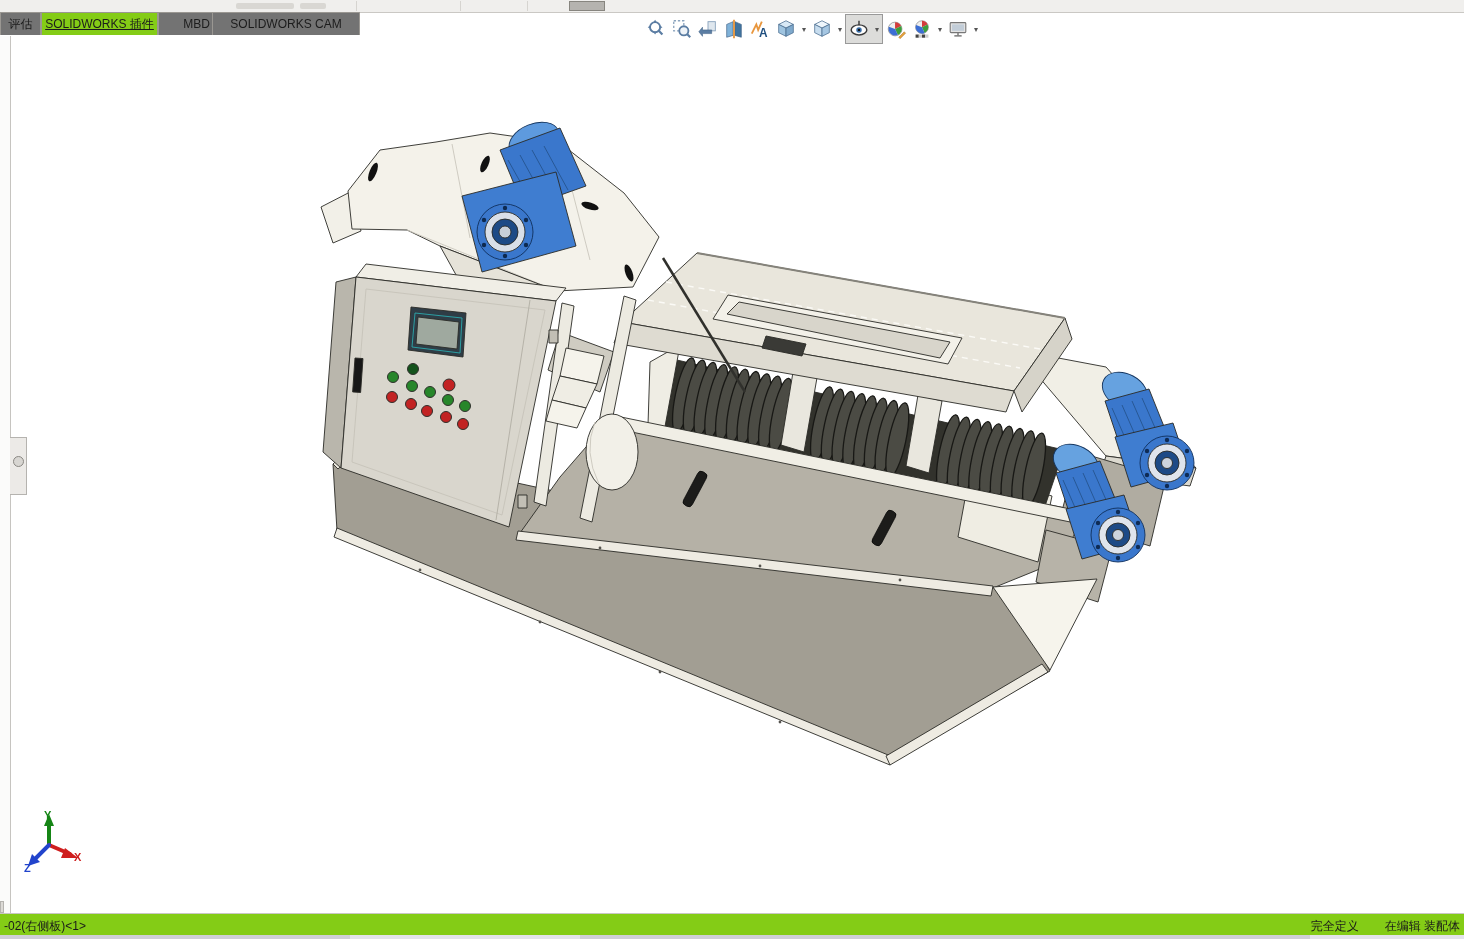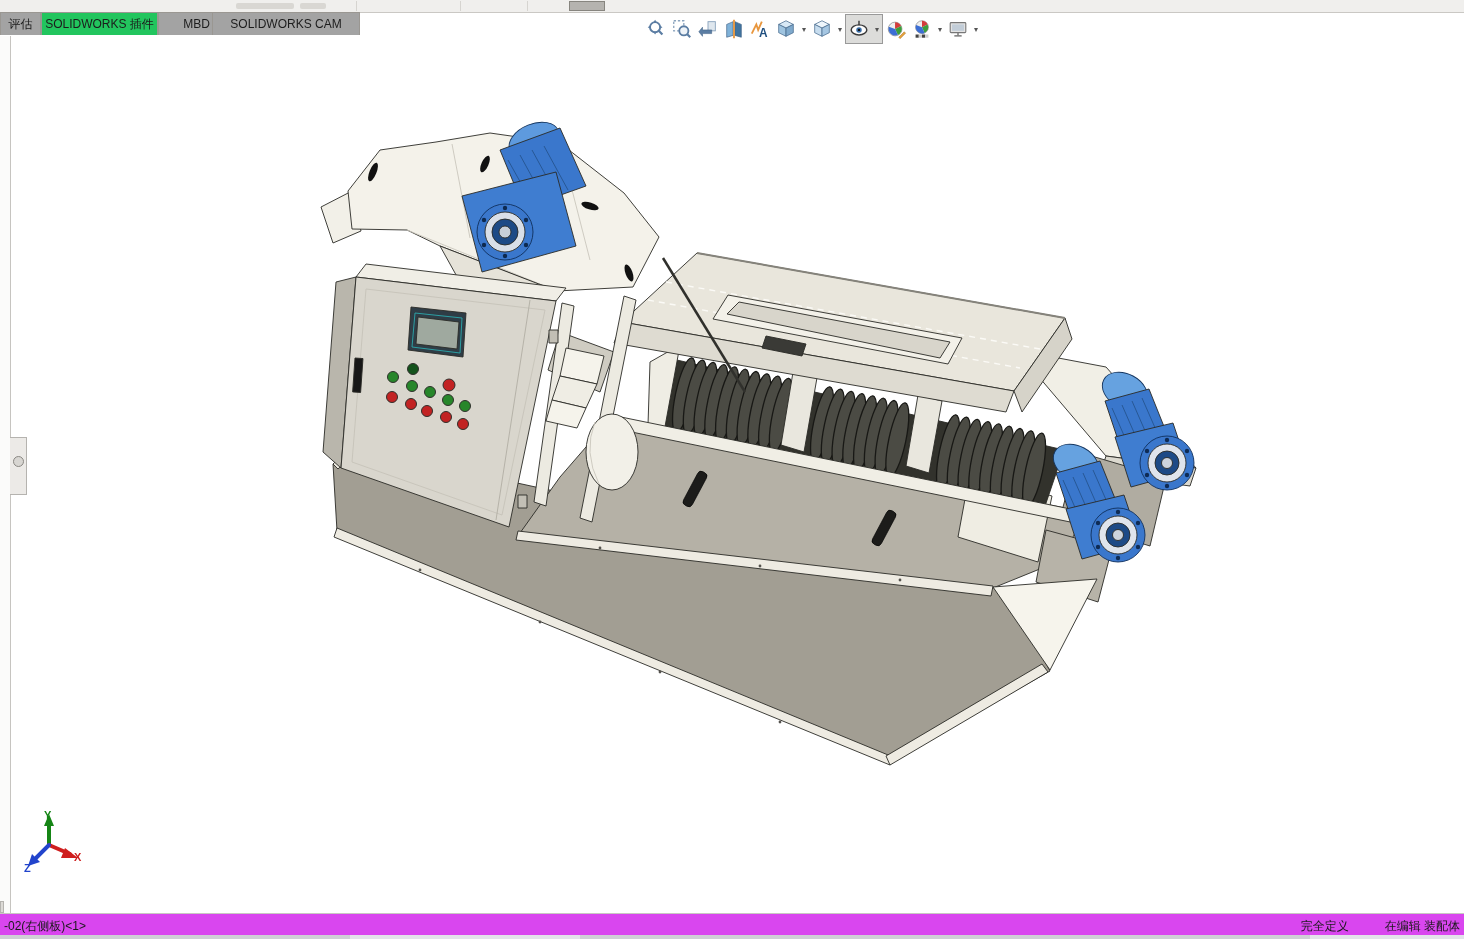--- a/index.html
+++ b/index.html
@@ -6,37 +6,37 @@
   body{width:1464px;height:939px;position:relative;overflow:hidden;
        font-family:"Liberation Sans","DejaVu Sans",sans-serif;}
   
   .cm-sliver{position:absolute;left:0;top:0;width:1464px;height:12px;background:#f0efed;border-bottom:1px solid #cac8c4;}
   .cm-sliver .sep{position:absolute;top:1px;width:1px;height:10px;background:#d6d4d0;}
   .cm-sliver .ghost{position:absolute;top:3px;height:6px;background:#d9d7d3;border-radius:2px;}
   .cm-sliver .graybtn{position:absolute;left:569px;top:1px;width:36px;height:10px;background:#b5b3af;border:1px solid #87857f;box-sizing:border-box;}
   
   .tab-row{position:absolute;left:0;top:12px;height:24px;}
   .tab{position:absolute;top:0;height:23px;box-sizing:border-box;border:1px solid #9a9792;border-bottom:none;
-       background:#a3a3a3;color:#1c1c1c;font-size:12px;text-align:center;line-height:22px;white-space:nowrap;overflow:hidden;}
-  .tab.active{background:#22c55e;}
+       background:#737373;color:#1c1c1c;font-size:12px;text-align:center;line-height:22px;white-space:nowrap;overflow:hidden;}
+  .tab.active{background:#84cc16;text-decoration:underline;}
   
   .viewport{position:absolute;left:0;top:36px;width:1464px;height:877px;background:#ffffff;}
   .left-strip{position:absolute;left:0;top:36px;width:10px;height:877px;background:#fbfbfa;border-right:1px solid #c6c4c0;}
   .panel-handle{position:absolute;left:10px;top:437px;width:17px;height:58px;background:#eceae7;border:1px solid #b5b3af;border-left:none;box-sizing:border-box;}
   .panel-handle .knob{position:absolute;left:3px;top:18px;width:9px;height:9px;border-radius:50%;border:1px solid #8a8883;background:#d8d6d2;}
   
   .hud{position:absolute;left:643px;top:14px;height:30px;display:flex;align-items:center;}
   .hud .btn{display:flex;align-items:center;justify-content:center;width:26px;height:28px;}
   .hud .btn svg{width:22px;height:22px;}
   .hud .arrow{width:10px;height:28px;display:flex;align-items:center;justify-content:center;font-size:8px;color:#555;}
   .hud .pressed{display:flex;align-items:center;background:#dcdcda;border:1px solid #999;box-sizing:border-box;height:30px;}
   
-  .statusbar{position:absolute;left:0;top:913px;width:1464px;height:22px;background:#d946ef;border-top:1px solid #c9c7c3;font-size:12px;color:#1a1a1a;}
+  .statusbar{position:absolute;left:0;top:913px;width:1464px;height:22px;background:#84cc16;border-top:1px solid #c9c7c3;font-size:12px;color:#1a1a1a;}
   .statusbar .left{position:absolute;left:4px;top:4px;}
-  .statusbar .right{position:absolute;right:4px;top:4px;display:flex;gap:36px;}
+  .statusbar .right{position:absolute;right:4px;top:4px;display:flex;gap:26px;}
   .corner-box{position:absolute;left:0;top:901px;width:4px;height:12px;background:#dcdad6;border:1px solid #b5b3af;box-sizing:border-box;}
   .taskbar-sliver{position:absolute;left:0;top:935px;width:1464px;height:4px;background:#cfcfd6;}
   .taskbar-sliver .lite{position:absolute;top:0;height:4px;background:#e3e3ea;}
 </style>
 </head>
 <body>
 
 <div class="cm-sliver">
   <span class="ghost" style="left:236px;width:58px"></span>
   <span class="ghost" style="left:300px;width:26px"></span>

